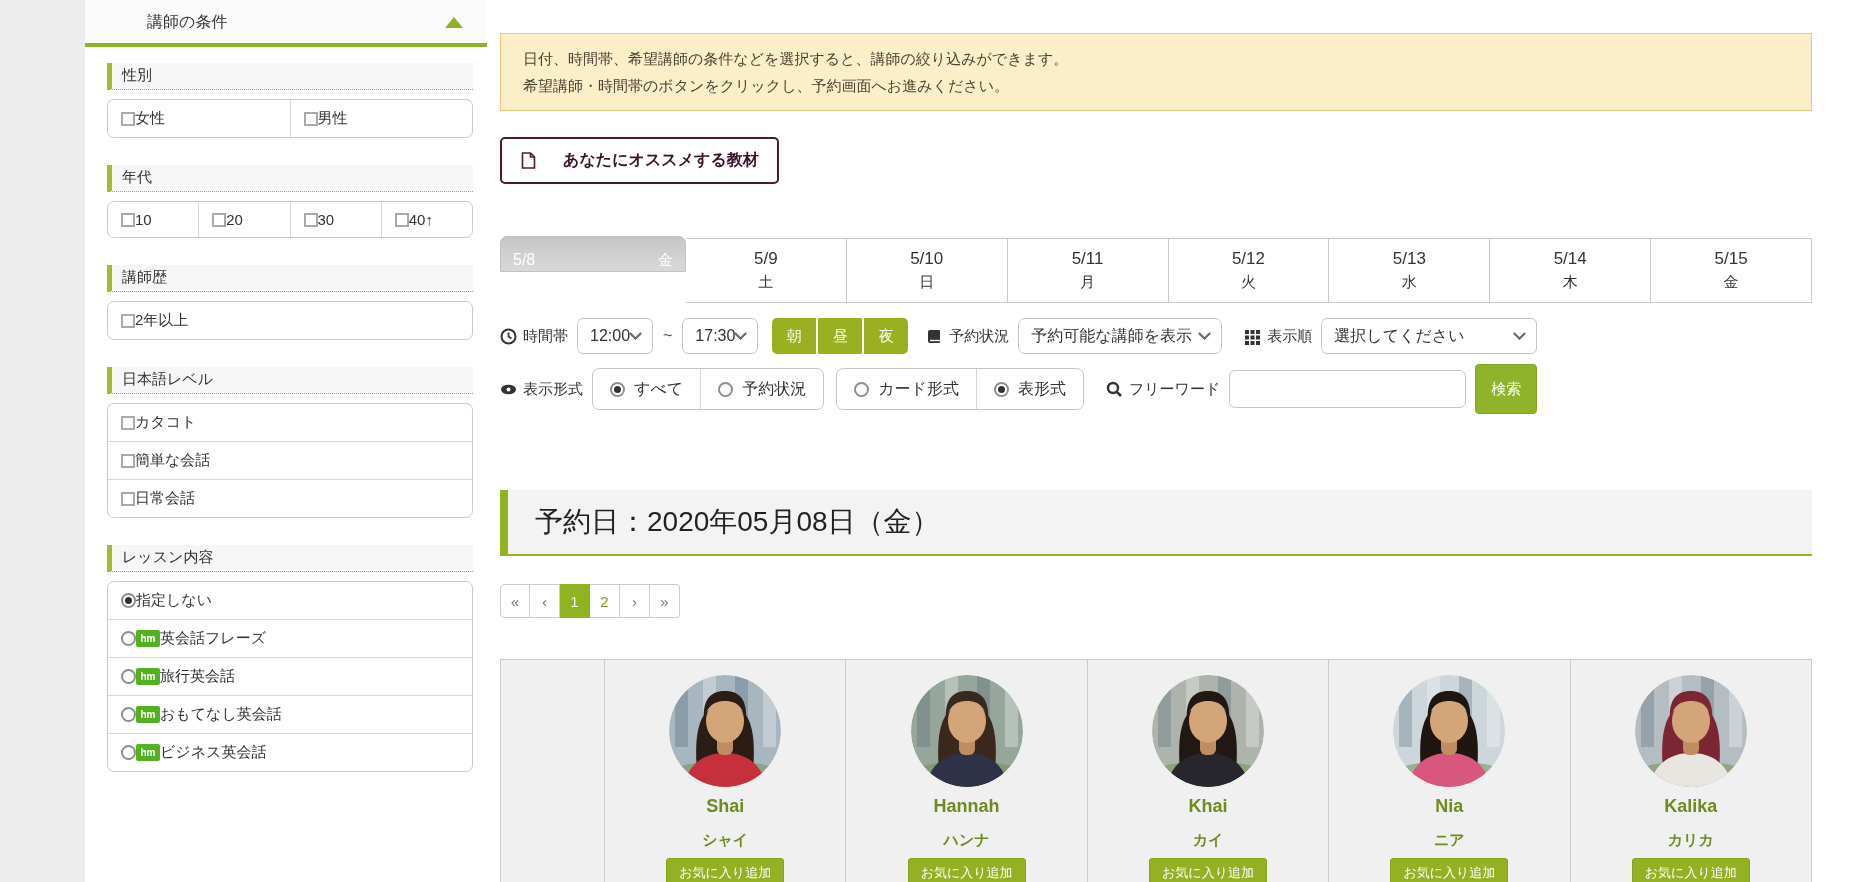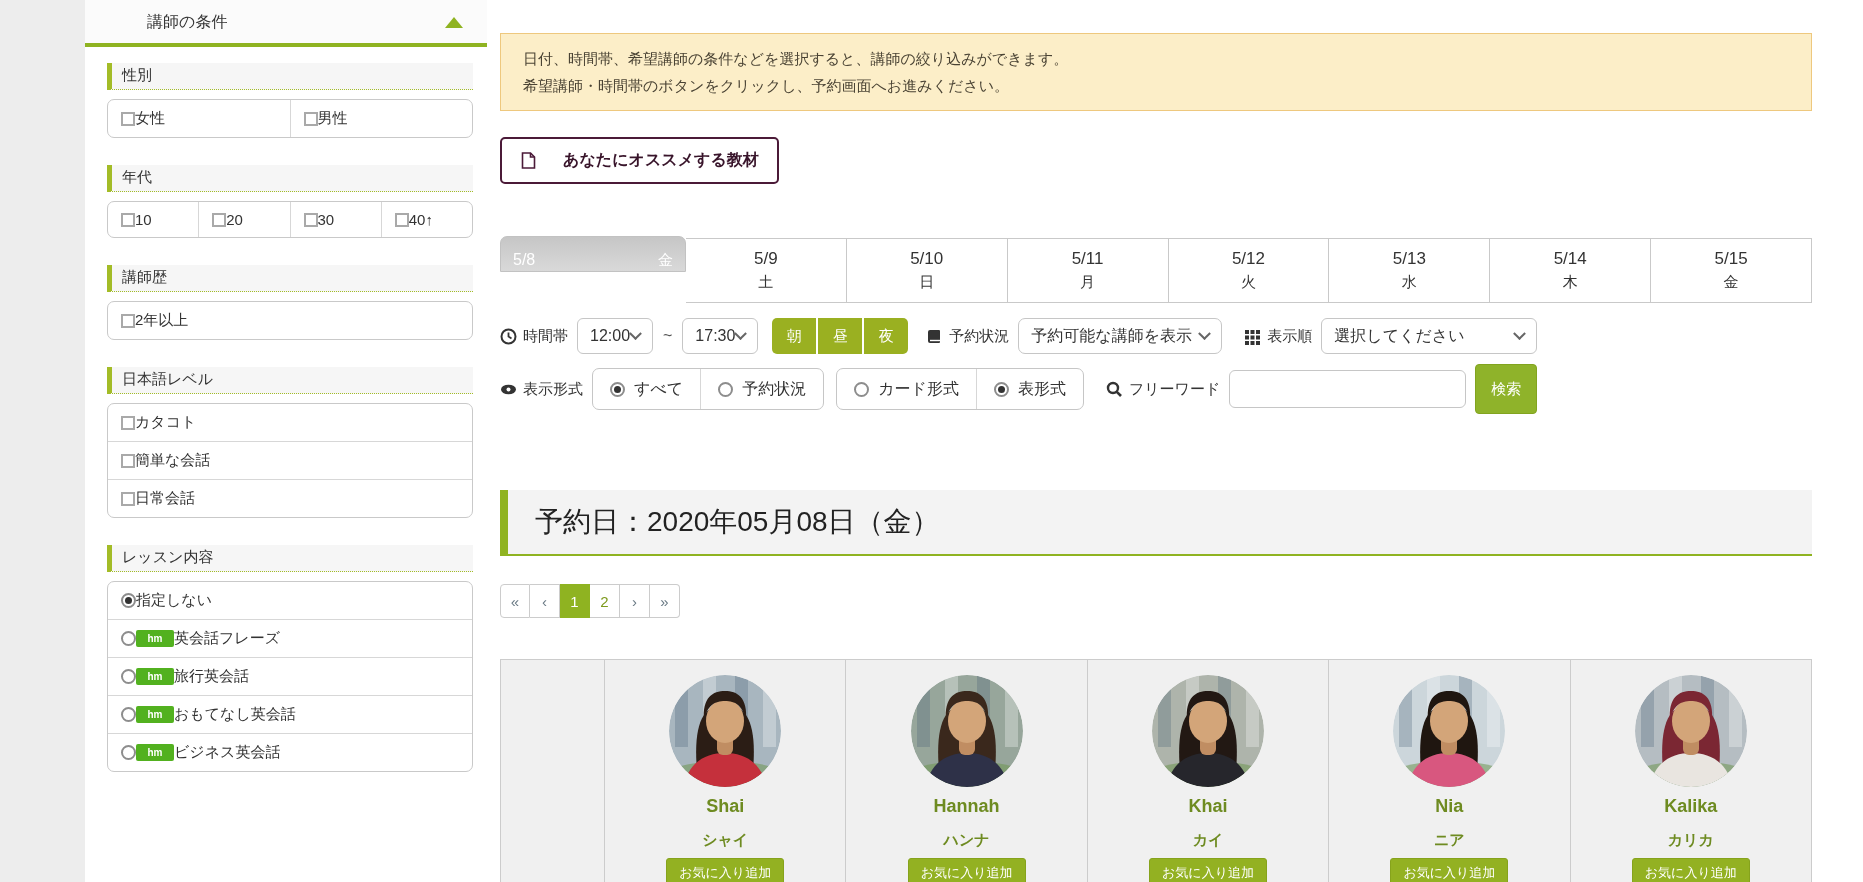--- a/index.html
+++ b/index.html
@@ -21,21 +21,21 @@
   .opt-box { border:1px solid #c9c9c9; border-radius:7px; margin-top:9px; background:#fff; overflow:hidden; }
   .opt-row { display:flex; }
   .opt-cell { flex:1; display:flex; align-items:center; gap:0; padding:9px 6px 9px 13px;
               font-size:15px; border-left:1px solid #d7d7d7; cursor:pointer; }
   .opt-row .opt-cell:first-child { border-left:none; }
   .opt-stack .opt-cell { border-left:none; border-top:1px solid #d7d7d7; }
   .opt-stack .opt-cell:first-child { border-top:none; }
   .cb { width:14px; height:14px; border:2px solid #a9a9a9; background:#fff; flex:none; }
   .rb { width:15px; height:15px; border:2px solid #8d8d8d; border-radius:50%; position:relative; flex:none; background:#fff; }
   .rb.on::after { content:""; position:absolute; inset:2px; background:#333; border-radius:50%; }
-  .hm { width:38px; height:17px; background:#52b11f; color:#fff; font-size:10px; font-weight:bold;
+  .hm { width:24px; height:17px; background:#52b11f; color:#fff; font-size:10px; font-weight:bold;
         border-radius:2px; display:flex; align-items:center; justify-content:center; flex:none; }
 
   
   .main { position:absolute; left:500px; top:0; width:1312px; }
   .notice { margin-top:33px; background:#fceec8; border:1px solid #eec87e; padding:11px 22px;
             font-size:15px; line-height:27px; color:#4a4334; }
   .rec-btn { margin-top:26px; display:inline-flex; align-items:center; gap:26px; background:#fff;
              border:2px solid #4b1a38; border-radius:5px; padding:11px 18px; font-size:16px;
              font-weight:bold; color:#38142a; cursor:pointer; }
 

